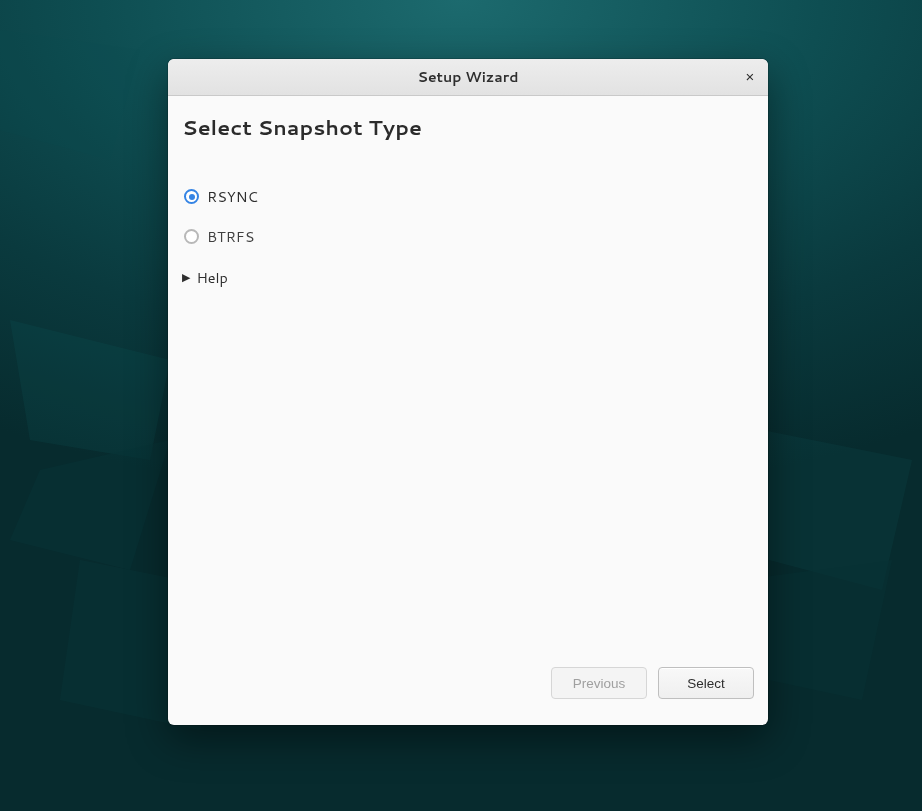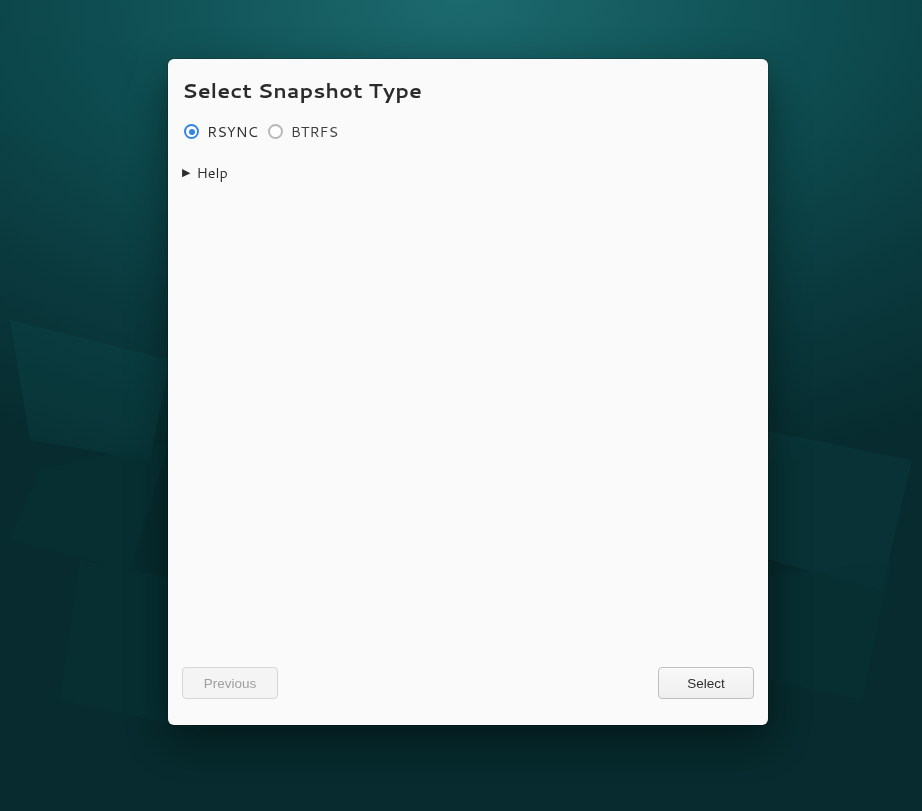--- a/index.html
+++ b/index.html
@@ -86,22 +86,24 @@
 
   .heading {
     font-size: 21px;
     font-weight: 700;
     color: #2b2b2b;
     margin: 2px 0 16px 0;
   }
 
   .radio-group {
     display: flex;
-    gap: 10px;
+    flex-direction: column;
+    gap: 19px;
     margin-left: 2px;
+    margin-top: 28px;
   }
 
   .radio-row {
     display: flex;
     align-items: center;
     gap: 8px;
     font-size: 14.5px;
   }
 
   .radio {
@@ -144,22 +146,22 @@
   .help-toggle .tri {
     display: inline-block;
     font-size: 11px;
     line-height: 1;
     color: #2e2e2e;
   }
 
   .button-bar {
     padding: 10px 0 14px 0;
     display: flex;
-    justify-content: space-between;
-    gap: 1px;
+    justify-content: flex-end;
+    gap: 11px;
   }
 
   .btn {
     min-width: 96px;
     height: 32px;
     border: 1px solid #bfbfbf;
     border-radius: 4px;
     background: linear-gradient(#f8f8f8, #efefef);
     color: #2e2e2e;
     font-size: 13.5px;
@@ -194,20 +196,24 @@
   </svg>
   <svg class="shard" style="left:0px; top:30px;" width="160" height="200" viewBox="0 0 160 200">
     <polygon points="0,0 140,20 110,130 0,100" fill="#0c4c4f" opacity="0.45"></polygon>
   </svg>
   <svg class="shard" style="left:60px; top:560px;" width="180" height="200" viewBox="0 0 180 200">
     <polygon points="20,0 170,30 140,170 0,140" fill="#0b494c" opacity="0.45"></polygon>
   </svg>
 
   <div class="dialog">
 
+    <div class="titlebar">
+      <span class="titlebar-title">Setup Wizard</span>
+      <button class="titlebar-close">×</button>
+    </div>
 
     <div class="content">
       <div class="heading">Select Snapshot Type</div>
 
       <div class="radio-group">
 
         <label class="radio-row">
           <span class="radio selected"></span>
           <span class="radio-label">RSYNC</span>
         </label>

